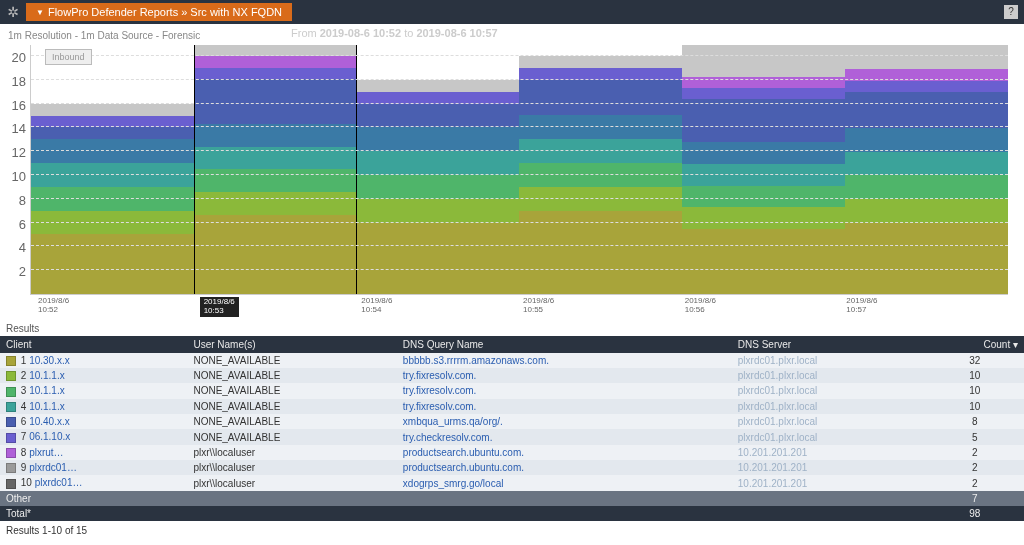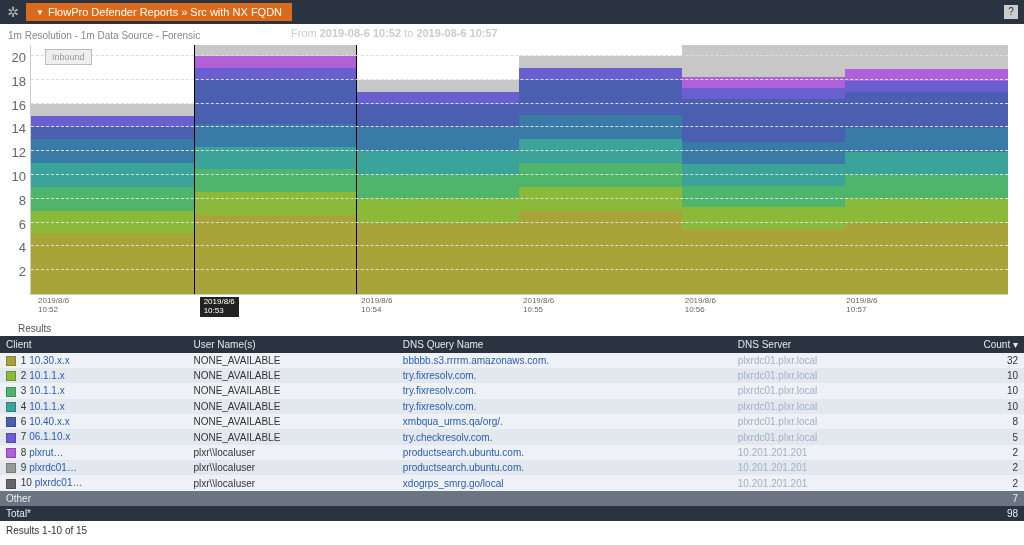--- a/index.html
+++ b/index.html
@@ -15,31 +15,31 @@
 .chart { position: relative; height: 250px; border-left: 1px solid #ccc; border-bottom: 1px solid #ccc; margin-left: 24px; margin-right: 10px; }
 .legend-btn { position: absolute; top: 4px; left: 14px; background: #eee; border: 1px solid #bbb; color: #999; font-size: 9px; padding: 2px 6px; z-index: 10; }
 .yaxis { position: absolute; left: 0; top: 0; bottom: 0; width: 24px; }
 .ytick { position: absolute; right: 4px; font-size: 13px; color: #666; transform: translateY(50%); }
 .grid { position: absolute; left: 0; right: 0; border-top: 1px dashed #ddd; }
 .bars { position: absolute; left: 0; right: 0; bottom: 0; top: 0; display: flex; }
 .col { flex: 1; display: flex; flex-direction: column-reverse; position: relative; }
 .seg { width: 100%; }
 .xlab { flex: 1; font-size: 8px; color: #666; text-align: left; padding-top: 2px; line-height: 1.1; }
 .xrow { display: flex; margin-left: 32px; margin-right: 10px; position: relative; }
-.results-label { font-size: 10px; color: #555; padding: 6px 0 2px 18px; }
+.results-label { font-size: 10px; color: #555; padding: 6px 0 2px 6px; }
 .table { width: 100%; border-collapse: collapse; font-size: 10px; }
 .table th { background: #2a3340; color: #e8e8e8; text-align: left; padding: 3px 6px; font-weight: normal; }
 .table th:last-child { text-align: right; }
 .table td { padding: 2px 6px; color: #333; }
 .table tr.data:nth-child(odd) td { background: #eef1f5; }
 .table tr.data:nth-child(even) td { background: #e3e8ee; }
 .swatch { display: inline-block; width: 10px; height: 10px; margin-right: 2px; vertical-align: middle; border: 1px solid rgba(0,0,0,0.2); }
 .link { color: #2a5db0; }
 .blur { color: #9fb2c7; filter: blur(0.5px); }
-.count { text-align: right; margin-top: 48px; }
+.count { text-align: center; margin-top: 48px; }
 .row-other td { background: #6a7482 !important; color: #eee; }
 .row-total td { background: #2a3340 !important; color: #eee; }
 .footer { padding: 4px 6px; font-size: 10px; color: #333; }
 .hl-col { position:absolute; top:0; bottom:0; border-left:1px solid #000; border-right:1px solid #000; pointer-events:none;}
 </style>
 </head>
 <body>
 
 <div class="topbar">
   <div class="star">✲</div>

